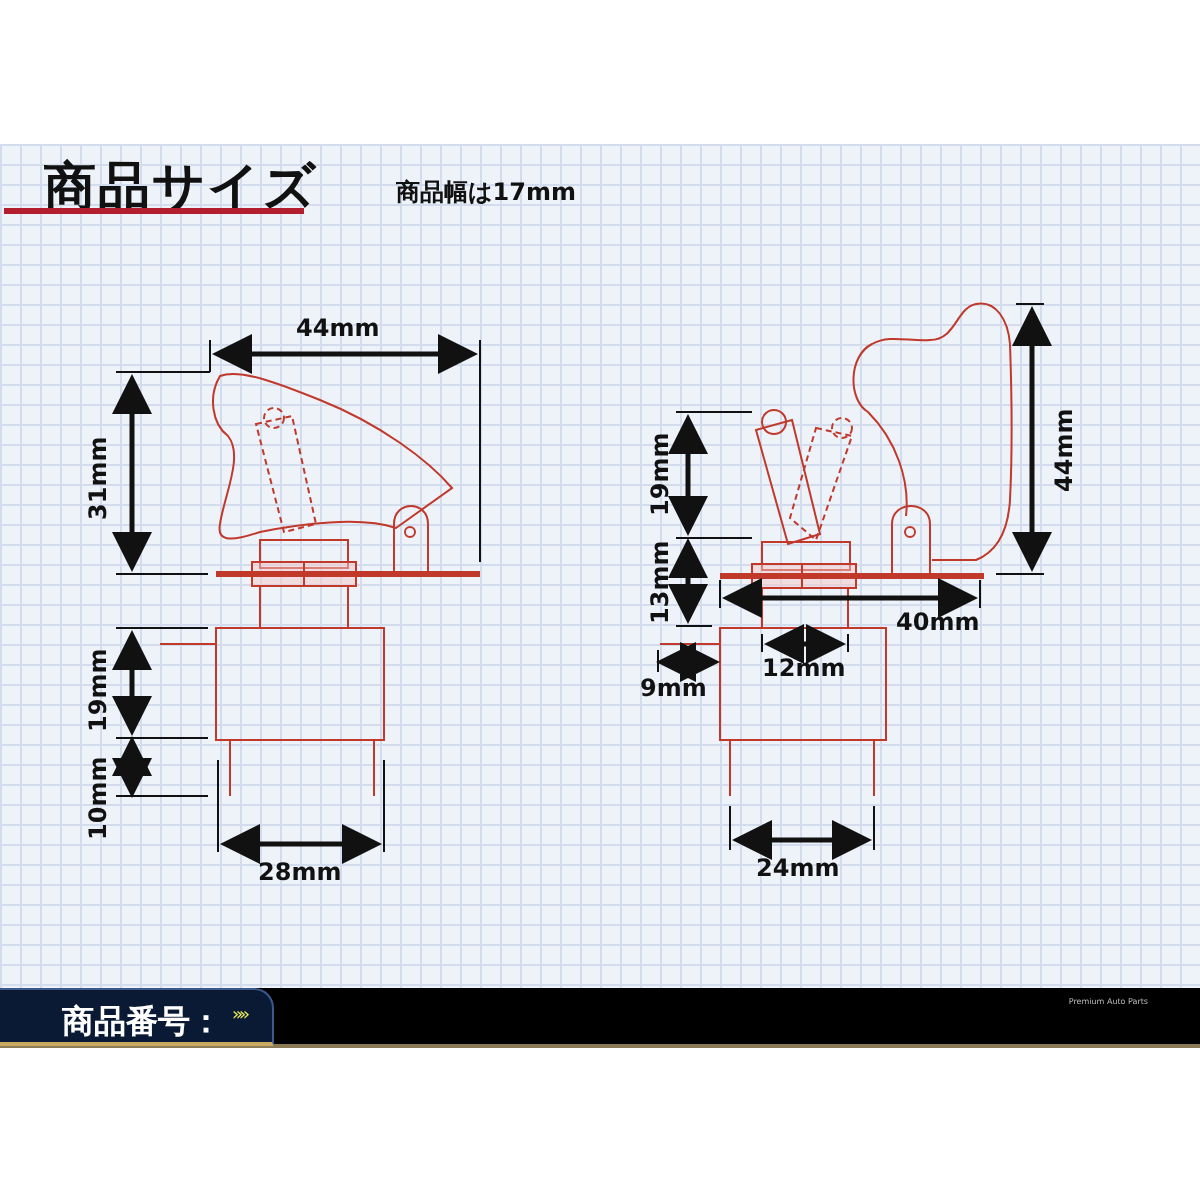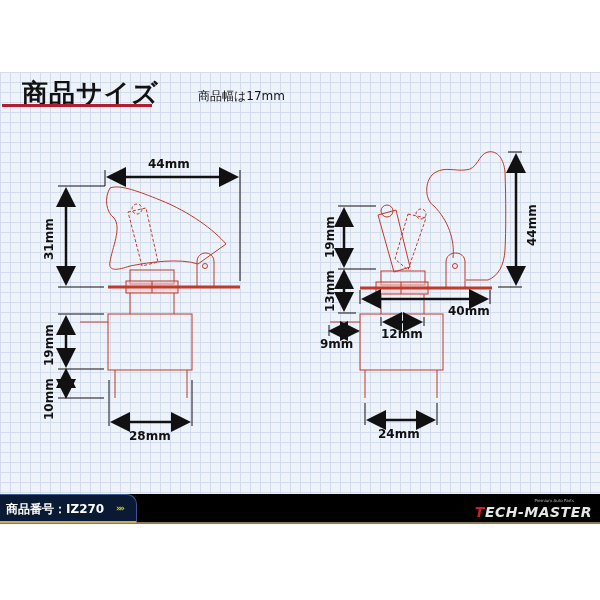--- a/index.html
+++ b/index.html
@@ -6,27 +6,27 @@
   body { width:600px; height:600px; background:#ffffff; position:relative; overflow:hidden;
          font-family:"DejaVu Sans", sans-serif; }
   .grid { position:absolute; left:0; top:72px; width:600px; height:422px;
           background-color:#eef2f9;
           background-image:
             linear-gradient(#d3dcec 1px, transparent 1px),
             linear-gradient(90deg, #d3dcec 1px, transparent 1px);
           background-size:10px 10px; }
   .title { position:absolute; left:22px; top:76px; font-size:26px; font-weight:bold; color:#111; letter-spacing:1px; }
   .title-underline { position:absolute; left:2px; top:104px; width:150px; height:3px; background:#b21e2e; }
-  .note { position:absolute; left:198px; top:88px; font-size:12px; font-weight:normal; color:#111;text-align:center; }
+  .note { position:absolute; left:198px; top:88px; font-size:12px; font-weight:bold; color:#111;text-align:center; }
   svg.draw { position:absolute; left:0; top:0; }
   .dim { font-family:"DejaVu Sans", sans-serif; font-size:12px; font-weight:bold; fill:#111; }
   .footer { position:absolute; left:0; top:494px; width:600px; height:28px; background:#000; border-bottom:2px solid #8a7a55; }
   .tab { position:absolute; left:0; top:0; width:136px; height:26px; background:#0a1a34;
          border-top-right-radius:10px; border-top:1px solid #3b5a8c; border-right:1px solid #3b5a8c; border-bottom:2px solid #c8a960; }
-  .tab-text { position:absolute; left:6px; top:6px; color:#fff; font-size:12px; font-weight:bold;text-align:center; }
+  .tab-text { position:absolute; left:6px; top:6px; color:#fff; font-size:16px; font-weight:bold;text-align:center; }
   .tab-arrows { position:absolute; left:116px; top:8px; color:#e8e85a; font-size:9px; letter-spacing:-2px; }
   .logo { position:absolute; right:8px; top:4px; width:130px; height:22px; }
   .logo-text { position:absolute; right:0; bottom:0; color:#e6e6e6; font-size:14px; font-weight:bold; font-style:italic; letter-spacing:0.5px; }
   .logo-t { color:#cc2222; }
   .logo-sub { position:absolute; right:18px; top:0; color:#bbb; font-size:4px; }
 </style>
 </head>
 <body>
 
 <div class="grid"></div>
@@ -159,15 +159,14 @@
   <text class="dim" x="378" y="438">24mm</text>
 </svg>
 
 <div class="footer">
   <div class="tab">
     <span class="tab-text">商品番号：IZ270</span>
     <span class="tab-arrows">»»</span>
   </div>
   <div class="logo">
     <span class="logo-sub">Premium Auto Parts</span>
-    <span class="logo-text"><span class="logo-t">T</span><span>ECH-MASTER</span></span>
   </div>
 </div>
 
 </body></html>

